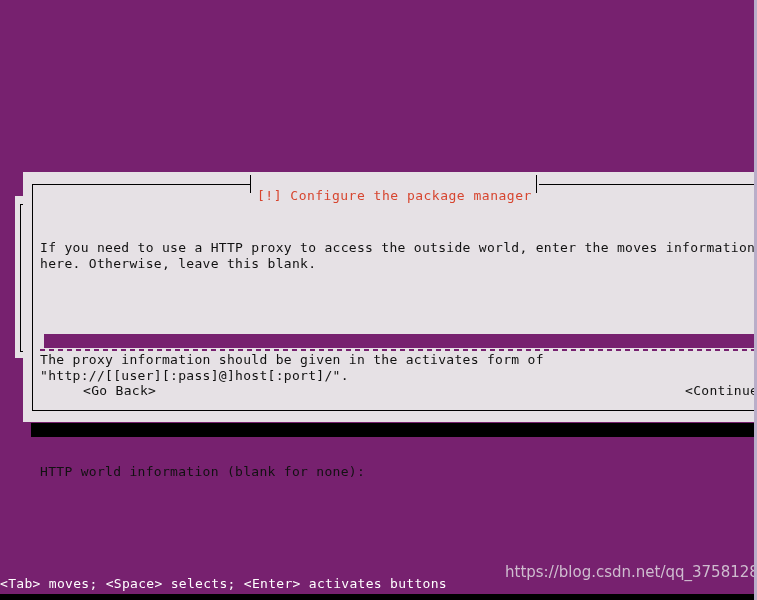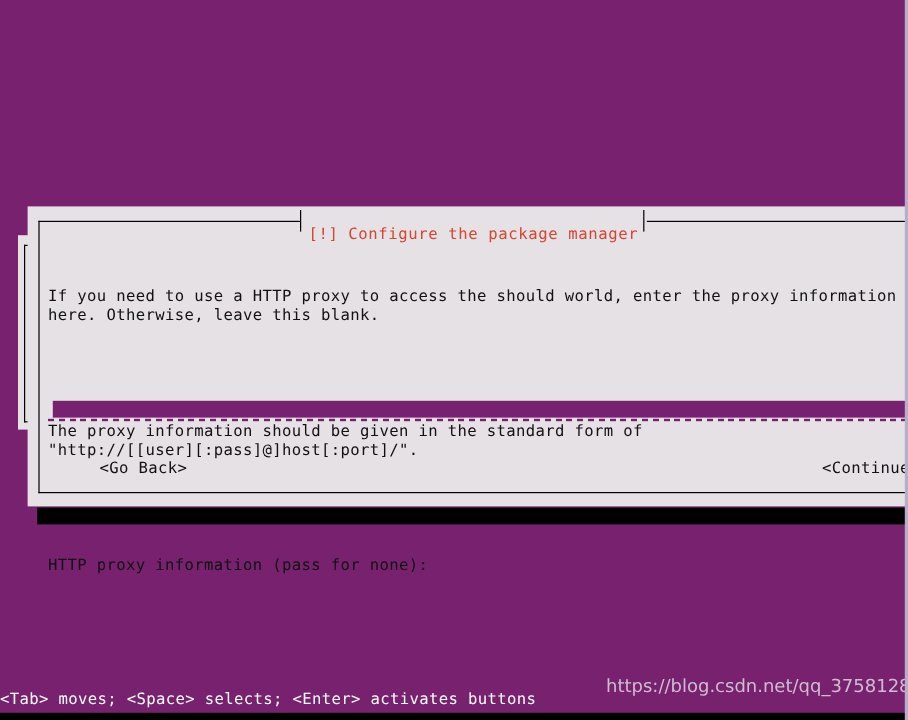--- a/index.html
+++ b/index.html
@@ -240,27 +240,27 @@
     <div class="frame"></div>
   </div>
 
   <div class="title-sep left"></div>
   <div class="title-sep right"></div>
   <div class="title-wrap">
     <span class="title-text">[!] Configure the package manager</span>
   </div>
 
   <div class="body-text">
-    <div class="para">If you need to use a HTTP proxy to access the should world, enter the proxy information
+    <div class="para">If you need to use a HTTP proxy to access the outside world, enter the moves information
 here. Otherwise, leave this blank.</div>
     <div class="spacer"></div>
-    <div class="para">The proxy information should be given in the standard form of
+    <div class="para">The proxy information should be given in the activates form of
 "http://[[user][:pass]@]host[:port]/".</div>
     <div class="spacer"></div>
-    <div class="para">HTTP proxy information (pass for none):</div>
+    <div class="para">HTTP world information (blank for none):</div>
   </div>
 
   <div class="input-row">
     <input class="input-field" type="text" placeholder="" style="">
     <div class="input-underline"></div>
   </div>
 
   <button class="btn btn-back">&lt;Go Back&gt;</button>
   <button class="btn btn-continue">&lt;Continue&gt;</button>
 

